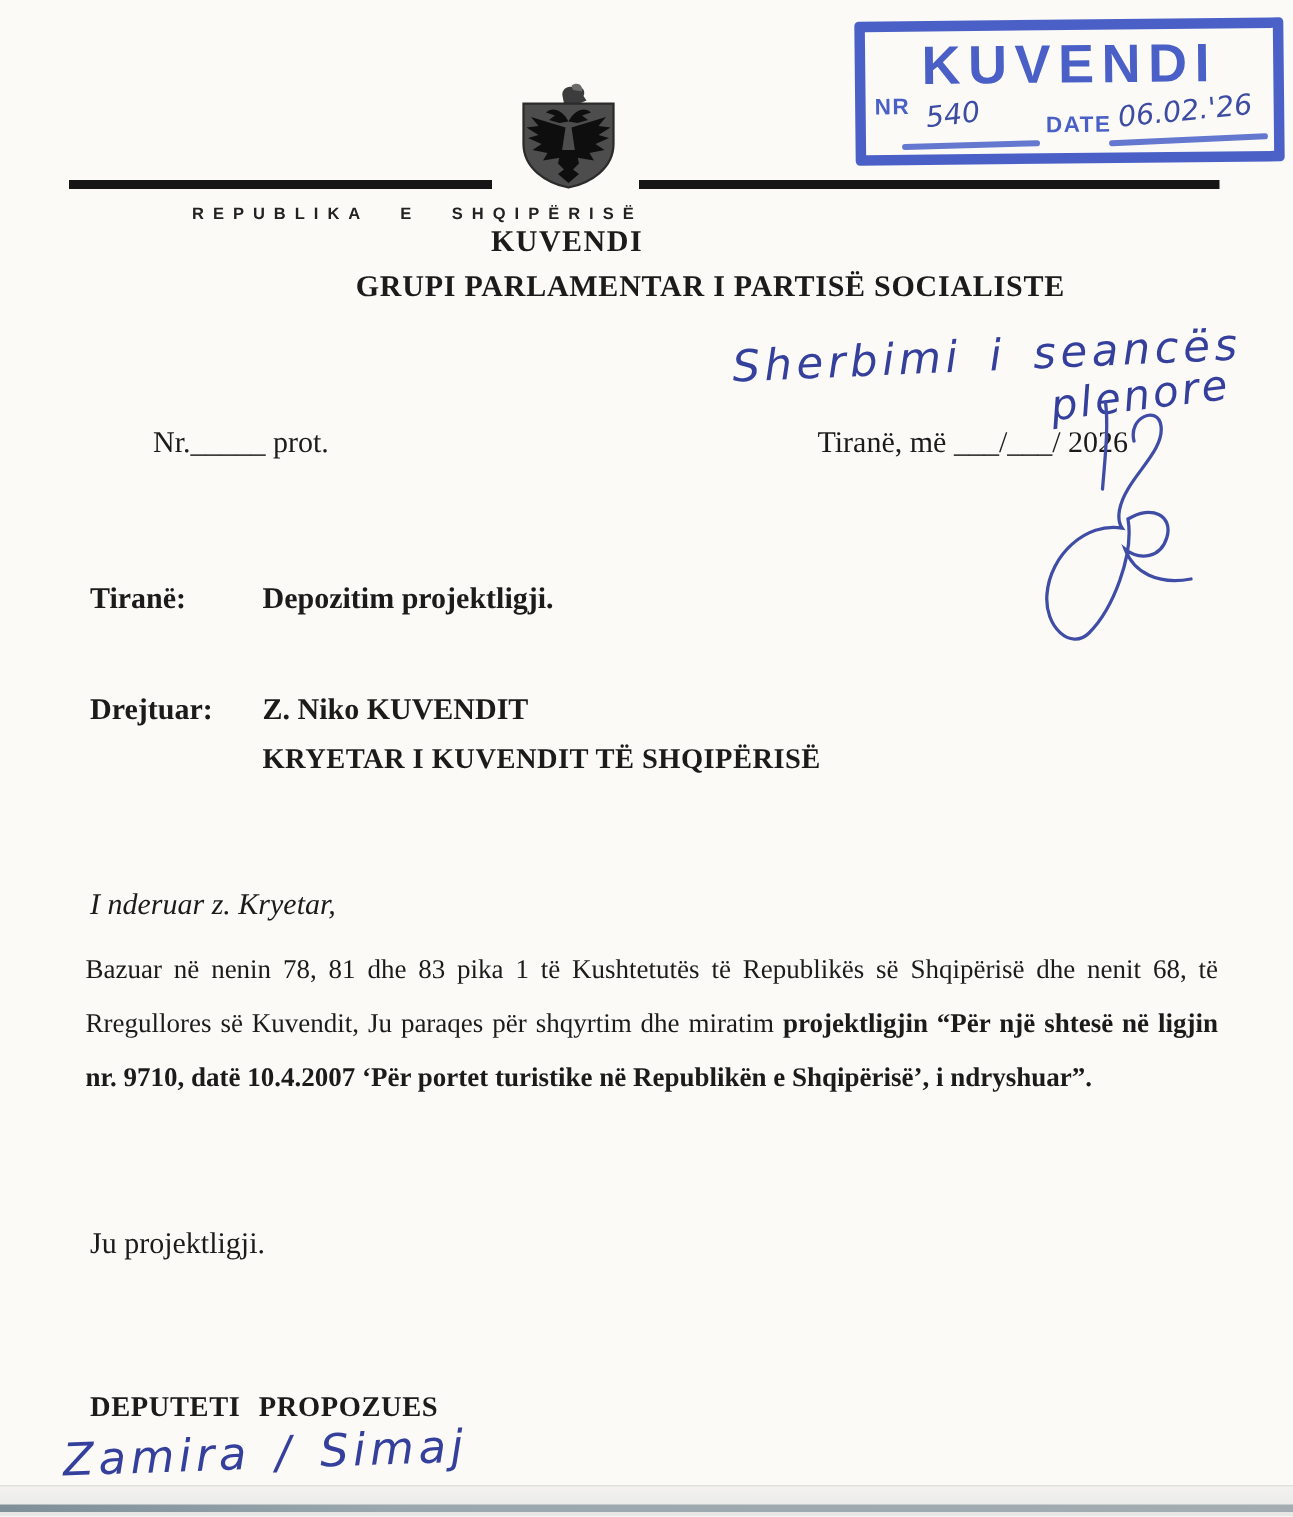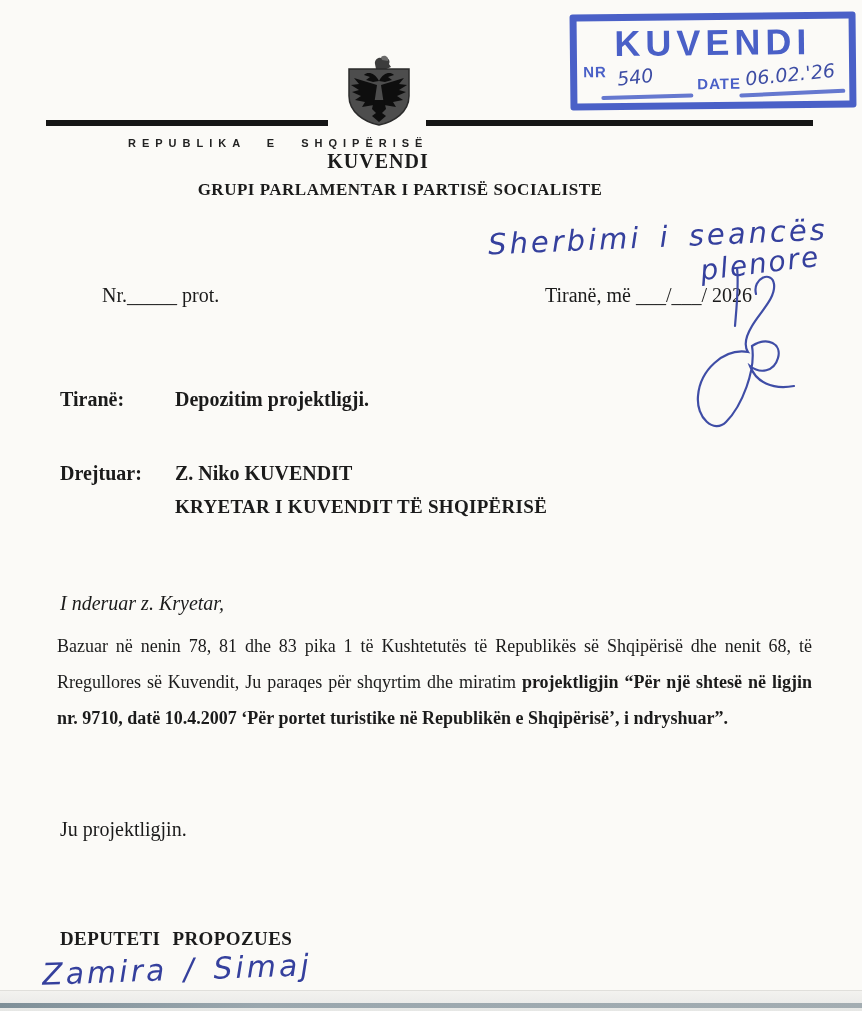--- a/index.html
+++ b/index.html
@@ -42,22 +42,22 @@
   .republic{
     top:137px;left:128px;width:500px;text-align:left;
     font-family:"Liberation Sans",sans-serif;font-weight:bold;
     font-size:11px;letter-spacing:6px;word-spacing:12px;color:#222;
   }
   .kuvendi{
     top:150px;left:128px;width:500px;text-align:center;
     font-weight:bold;font-size:20px;letter-spacing:1px;
   }
   .group{
-    top:180px;left:90px;width:620px;text-align:center;
-    font-weight:bold;font-size:17px;letter-spacing:.5px;
+    top:180px;left:90px;width:620px;text-align:right;
+    font-weight:bold;font-size:20px;letter-spacing:.5px;
   }
 
   
   .hand{
     font-family:"DejaVu Sans",sans-serif;font-style:italic;
     color:var(--hand-blue,#35409d);
   }
   .note1{left:488px;top:220px;font-size:29px;letter-spacing:3px;word-spacing:6px;transform:rotate(-2.5deg);}
   .note2{left:700px;top:247px;font-size:28px;letter-spacing:2px;transform:rotate(-7deg);}
   .sig-name{left:42px;top:952px;font-size:30px;letter-spacing:3px;word-spacing:4px;transform:rotate(-2deg);}
@@ -145,19 +145,19 @@
 <div class="abs serif20 label-col subject-row">Tiranë:</div>
 <div class="abs serif20 value-col subject-row">Depozitim projektligji.</div>
 
 <div class="abs serif20 label-col addr-row">Drejtuar:</div>
 <div class="abs serif20 value-col addr-row">Z. Niko KUVENDIT</div>
 <div class="abs value-col addr-title">KRYETAR I KUVENDIT TË SHQIPËRISË</div>
 
 <div class="abs serif20 salutation">I nderuar z. Kryetar,</div>
 <div class="abs bodypara"><span>Bazuar në nenin 78, 81 dhe 83 pika 1 të Kushtetutës të Republikës së Shqipërisë dhe nenit 68, të Rregullores së Kuvendit, Ju paraqes për shqyrtim dhe miratim </span><b>projektligjin “Për një shtesë në ligjin nr. 9710, datë 10.4.2007 ‘Për portet turistike në Republikën e Shqipërisë’, i ndryshuar”.</b></div>
 
-<div class="abs serif20 closing">Ju projektligjin.</div>
+<div class="abs serif20 closing">Ju projektligji.</div>
 
 <div class="abs proposer">DEPUTETI PROPOZUES</div>
 <div class="abs hand sig-name">Zamira / Simaj</div>
 
 <div class="abs scan-edge"></div>
 <div class="abs scan-edge-bar"></div>
 
 </body></html>

